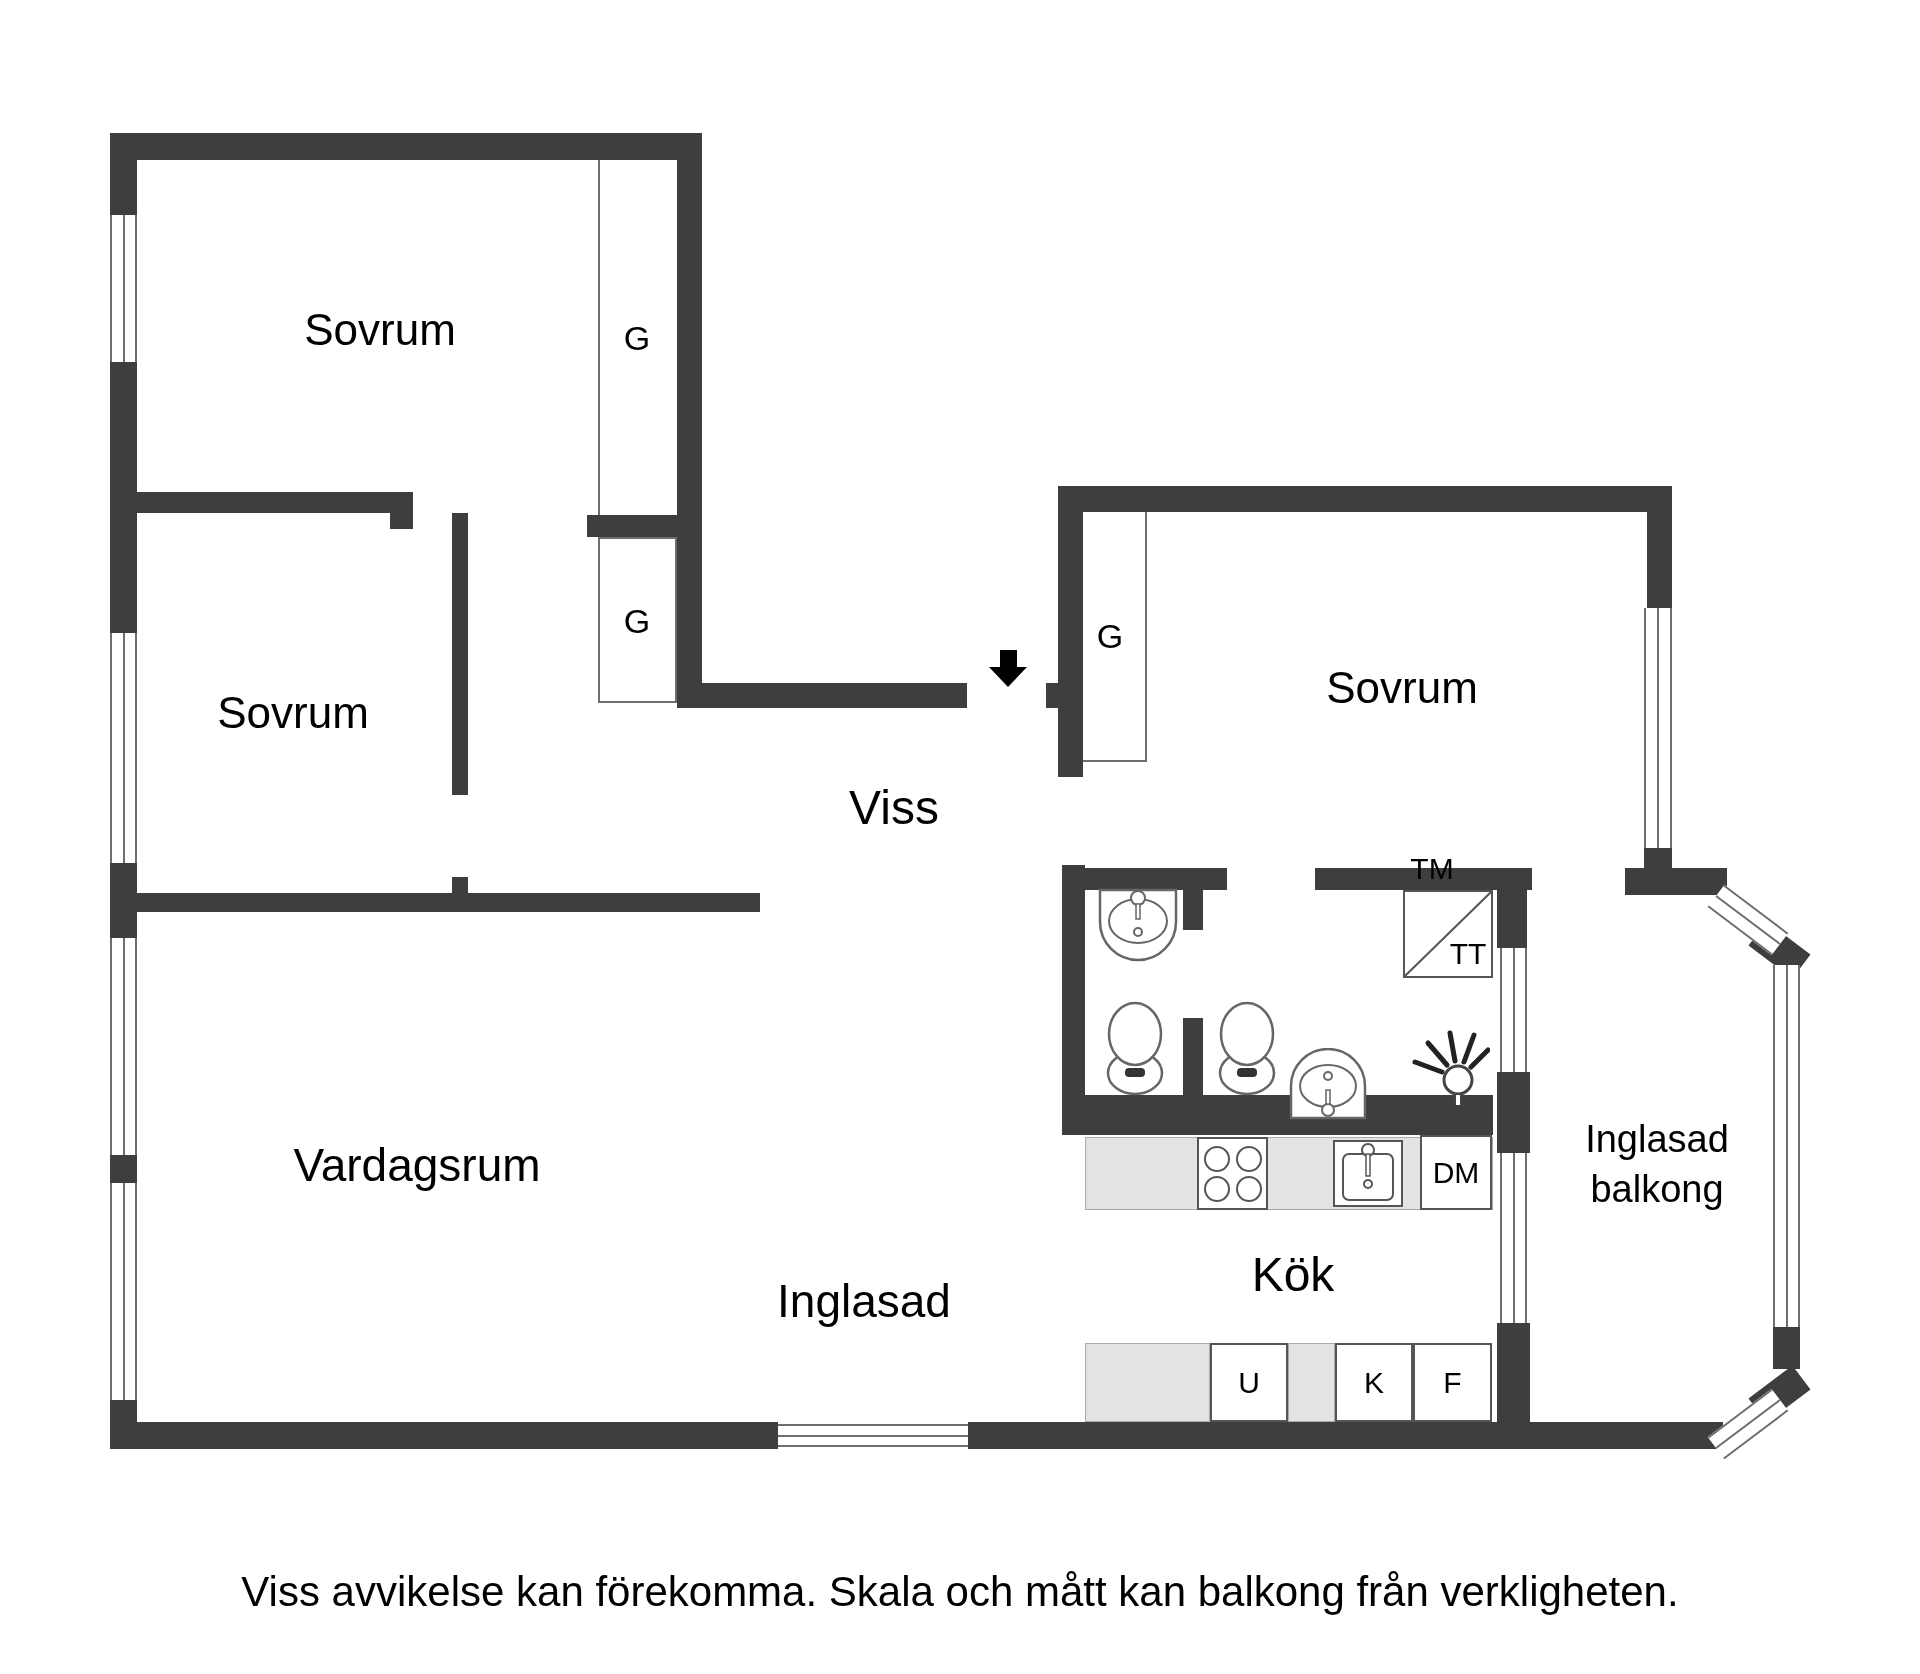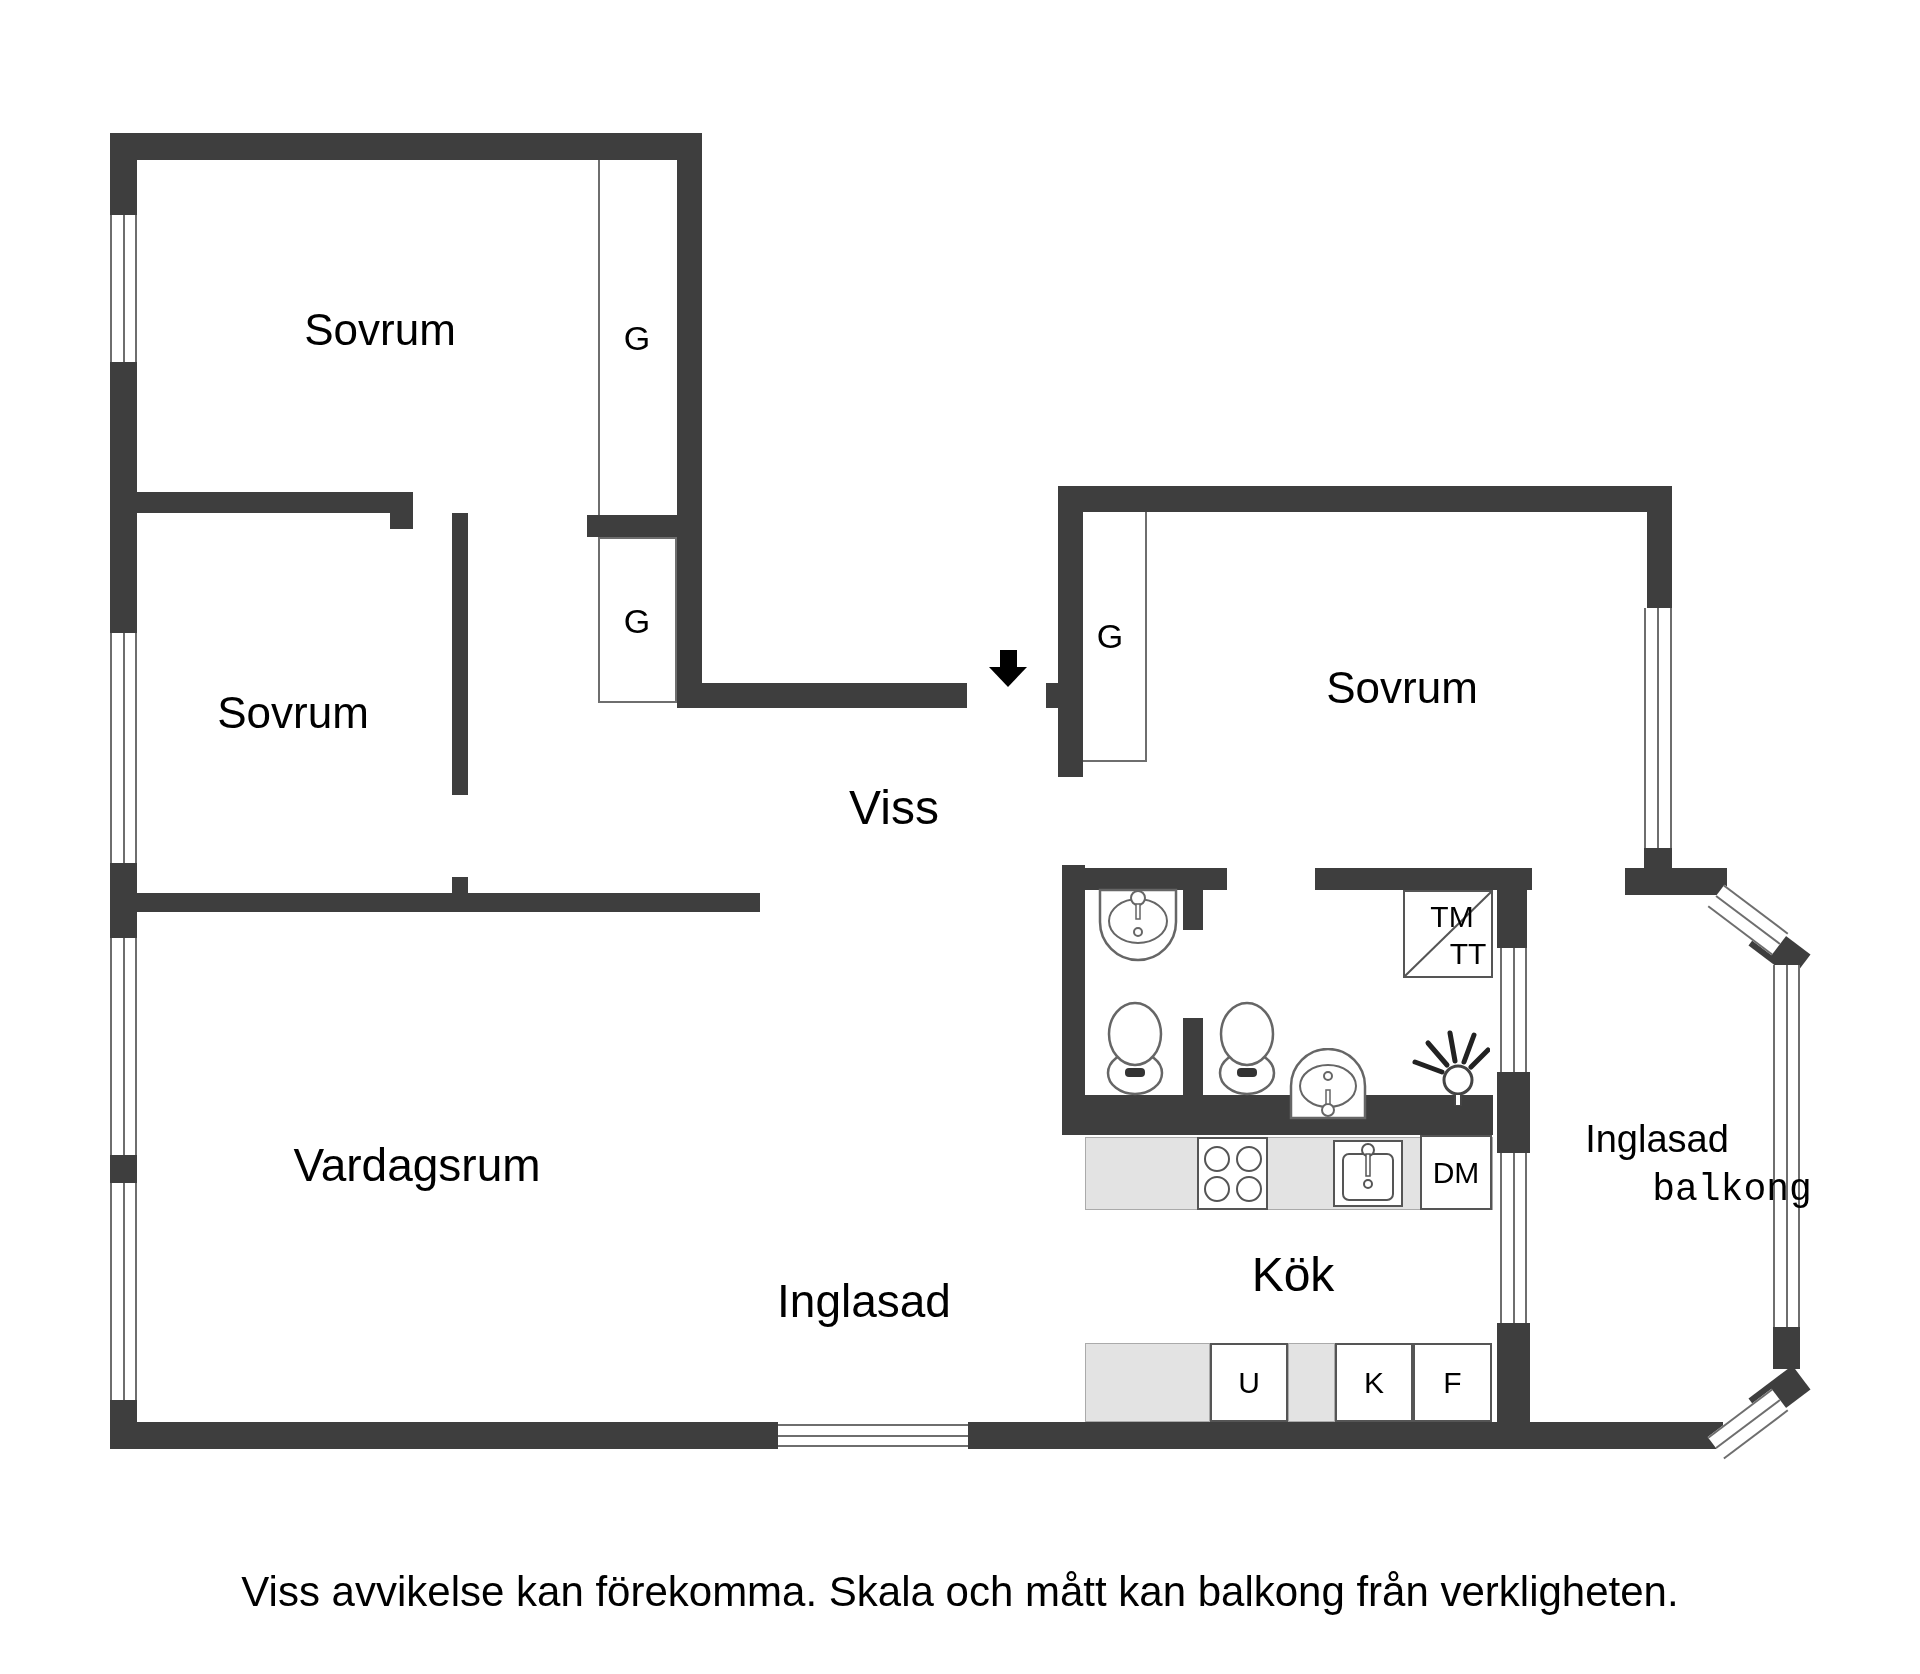--- a/index.html
+++ b/index.html
@@ -74,21 +74,21 @@
 
   <div class="thin" style="left:598px;top:160px;width:2px;height:355px;background:#6e6e6e;"></div>
   <div class="thin" style="left:598px;top:537px;width:79px;height:166px;border:2px solid #6e6e6e;"></div>
   <div class="thin" style="left:1083px;top:512px;width:64px;height:250px;border-right:2px solid #6e6e6e;border-bottom:2px solid #6e6e6e;"></div>
 
   <div class="thin" style="left:1403px;top:890px;width:90px;height:88px;border:2px solid #555;">
     <svg width="86" height="84" style="display:block;">
       <line x1="0" y1="84" x2="86" y2="0" stroke="#555" stroke-width="2"></line>
     </svg>
   </div>
-  <div class="lbl f30" style="left:1432px;top:916px;margin-left:20px;">TM</div>
+  <div class="lbl f30" style="left:1432px;top:868px;">TM</div>
   <div class="lbl f30" style="left:1468px;top:953px;">TT</div>
 
   <div class="gray" style="left:1085px;top:1137px;width:408px;height:73px;"></div>
   <div class="appl" style="left:1197px;top:1137px;width:71px;height:73px;">
     <svg width="67" height="69">
       <circle cx="18" cy="20" r="12" fill="#fff" stroke="#555" stroke-width="2"></circle>
       <circle cx="50" cy="20" r="12" fill="#fff" stroke="#555" stroke-width="2"></circle>
       <circle cx="18" cy="50" r="12" fill="#fff" stroke="#555" stroke-width="2"></circle>
       <circle cx="50" cy="50" r="12" fill="#fff" stroke="#555" stroke-width="2"></circle>
     </svg>
@@ -164,17 +164,17 @@
   <div class="lbl f34" style="left:637px;top:339px;">G</div>
   <div class="lbl f44" style="left:293px;top:713px;">Sovrum</div>
   <div class="lbl f34" style="left:637px;top:622px;">G</div>
   <div class="lbl f34" style="left:1110px;top:637px;">G</div>
   <div class="lbl f44" style="left:1402px;top:688px;">Sovrum</div>
   <div class="lbl f48" style="left:894px;top:808px;">Viss</div>
   <div class="lbl f46" style="left:417px;top:1165px;">Vardagsrum</div>
   <div class="lbl f46" style="left:864px;top:1301px;">Inglasad</div>
   <div class="lbl f48" style="left:1293px;top:1275px;">Kök</div>
   <div class="lbl f38" style="left:1657px;top:1140px;">Inglasad</div>
-  <div class="lbl f38" style="left:1732px;top:1190px;font-family:Liberation Mono, monospace;">balkong</div>
+  <div class="lbl f38" style="left:1657px;top:1190px;">balkong</div>
 
   <div id="disclaimer">Viss avvikelse kan förekomma. Skala och mått kan balkong från verkligheten.</div>
 
 </div>
 
 </body></html>

